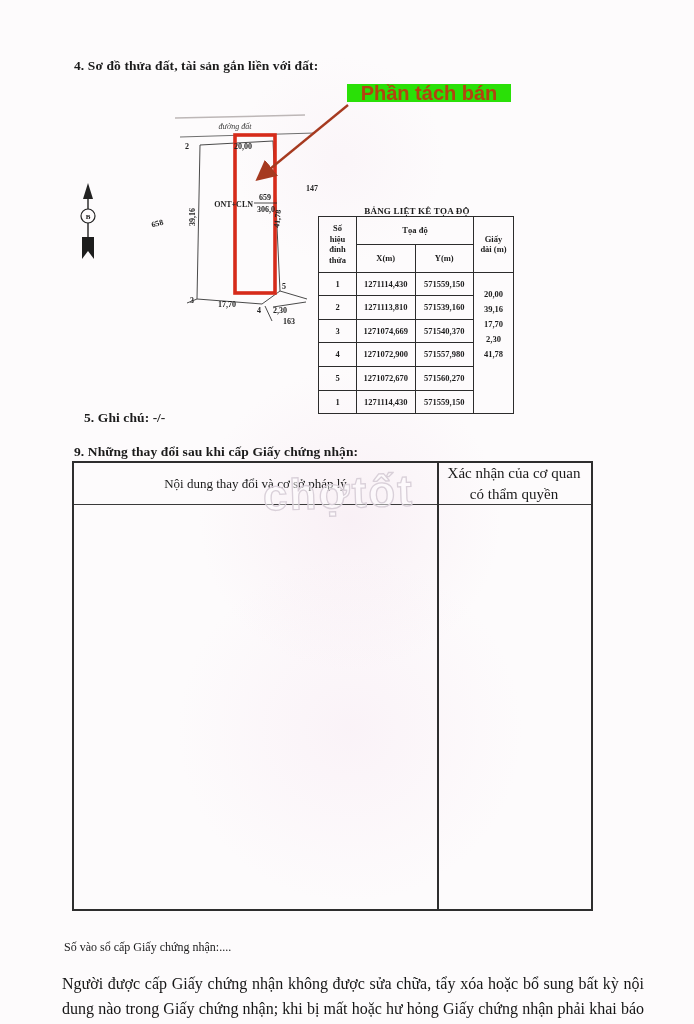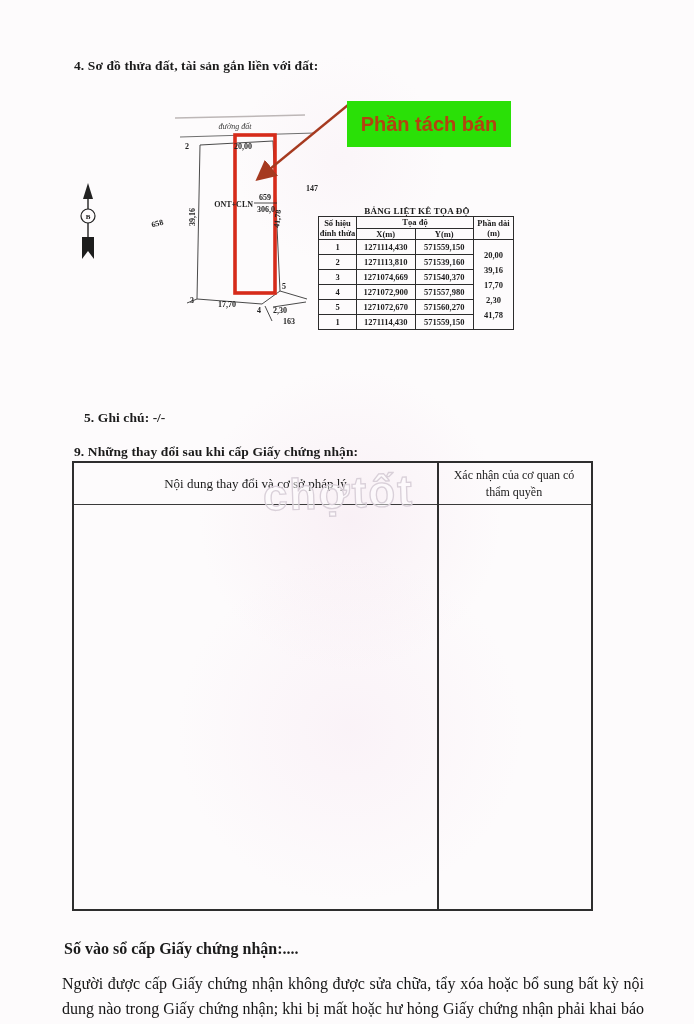--- a/index.html
+++ b/index.html
@@ -13,54 +13,54 @@
       radial-gradient(circle 240px at 350px 730px, rgba(238,205,228,0.18), transparent 72%),
       #fdfbfc;
   }
   .abs { position:absolute; }
   .h-bold { font-weight:bold; font-size:13.5px; letter-spacing:.1px; }
   
   #diagram-svg { position:absolute; left:75px; top:85px; width:440px; height:250px; }
   .svg-label { font-family:"Liberation Serif",serif; font-size:8px; font-weight:bold; fill:#232323; }
   .svg-label-it { font-family:"Liberation Serif",serif; font-size:8px; font-style:italic; fill:#3a3a3a; }
   .highlight-label {
-    position:absolute; left:347px; top:101px; width:164px; height:46px;
+    position:absolute; left:347px; top:84px; width:164px; height:18px;
     display:flex; align-items:center; justify-content:center;
     font-family:"Liberation Sans",sans-serif; font-size:20px; font-weight:bold;
   }
   
   .coord-wrap { position:absolute; left:318px; top:206px; width:198px; }
   .coord-title { text-align:center; font-size:9px; font-weight:bold; letter-spacing:.2px; margin-bottom:0; }
   table.coord { border-collapse:collapse; width:196px; table-layout:fixed; }
   table.coord th, table.coord td {
     border:1px solid #2c2c2c; font-size:8.5px; font-weight:bold; text-align:center;
-    padding:0; line-height:1.25; vertical-align:middle;margin-left:24px;
+    padding:6px; line-height:1.25; vertical-align:middle;margin-left:24px;
   }
   table.coord thead th { font-weight:bold; }
   table.coord tbody td { height:15px; }
   .len-cell { vertical-align:top !important; }
   .len-col { padding-top:8px; }
   .len-col div { height:15px; display:flex; align-items:center; justify-content:center; }
   
   .s5-line { position:absolute; left:84px; top:410px; font-size:13.5px;text-align:right; }
   .s6-line { position:absolute; left:74px; top:444px; }
   
   .changes { position:absolute; left:72px; top:461px; width:521px; height:450px; border:2px solid #2e2e2e; }
   .changes-header { display:flex; height:42px; border-bottom:1.2px solid #3a3a3a; }
   .ch-left { width:363px; display:flex; align-items:center; justify-content:center; font-size:13px; text-align:center; }
-  .ch-right { flex:1; display:flex; align-items:center; justify-content:center; font-size:12px; text-align:center; padding:8px 10px; line-height:1.35; }
+  .ch-right { flex:1; display:flex; align-items:center; justify-content:center; font-size:15px; text-align:center; padding:8px 10px; line-height:1.35; }
   .v-divider { position:absolute; left:363px; top:0; bottom:0; width:1.5px; background:#2e2e2e; }
   .watermark {
     position:absolute; left:263px; top:468px; font-family:"Liberation Sans",sans-serif;
     font-size:44px; font-weight:bold; color:rgba(255,255,255,0.45);
     -webkit-text-stroke:1.3px #d9d0d9; transform:rotate(-2deg); letter-spacing:2px;
     pointer-events:none;
   }
   
-  .footer-bold { position:absolute; left:64px; top:940px; font-size:16px; font-weight:bold; }
+  .footer-bold { position:absolute; left:64px; top:940px; font-size:12px; font-weight:normal; }
   .footer-note { position:absolute; left:62px; top:972px; width:582px; font-size:16px; line-height:1.55; text-align:justify; color:#151515; }
 </style>
 </head>
 <body>
 
 <div class="page">
 
   <div class="abs h-bold" style="left:74px; top:58px;">4. Sơ đồ thửa đất, tài sản gắn liền với đất:</div>
 
   <svg id="diagram-svg" viewBox="0 0 440 250">
@@ -116,21 +116,21 @@
 
   <div class="highlight-label" style="background:#2ae007; color:#b34310;">Phần tách bán</div>
 
   <div class="coord-wrap">
     <div class="coord-title">BẢNG LIỆT KÊ TỌA ĐỘ</div>
     <table class="coord">
       <thead>
         <tr>
           <th rowspan="2" style="width:38px;">Số hiệu đỉnh thửa</th>
           <th colspan="2">Tọa độ</th>
-          <th rowspan="2" style="width:40px;">Phần dài (m)</th>
+          <th rowspan="2" style="width:40px;">Giấy dài (m)</th>
         </tr>
         <tr>
           <th style="width:64px;">X(m)</th>
           <th style="width:54px;">Y(m)</th>
         </tr>
       </thead>
       <tbody>
         <tr>
           <td>1</td>
           <td>1271114,430</td>

